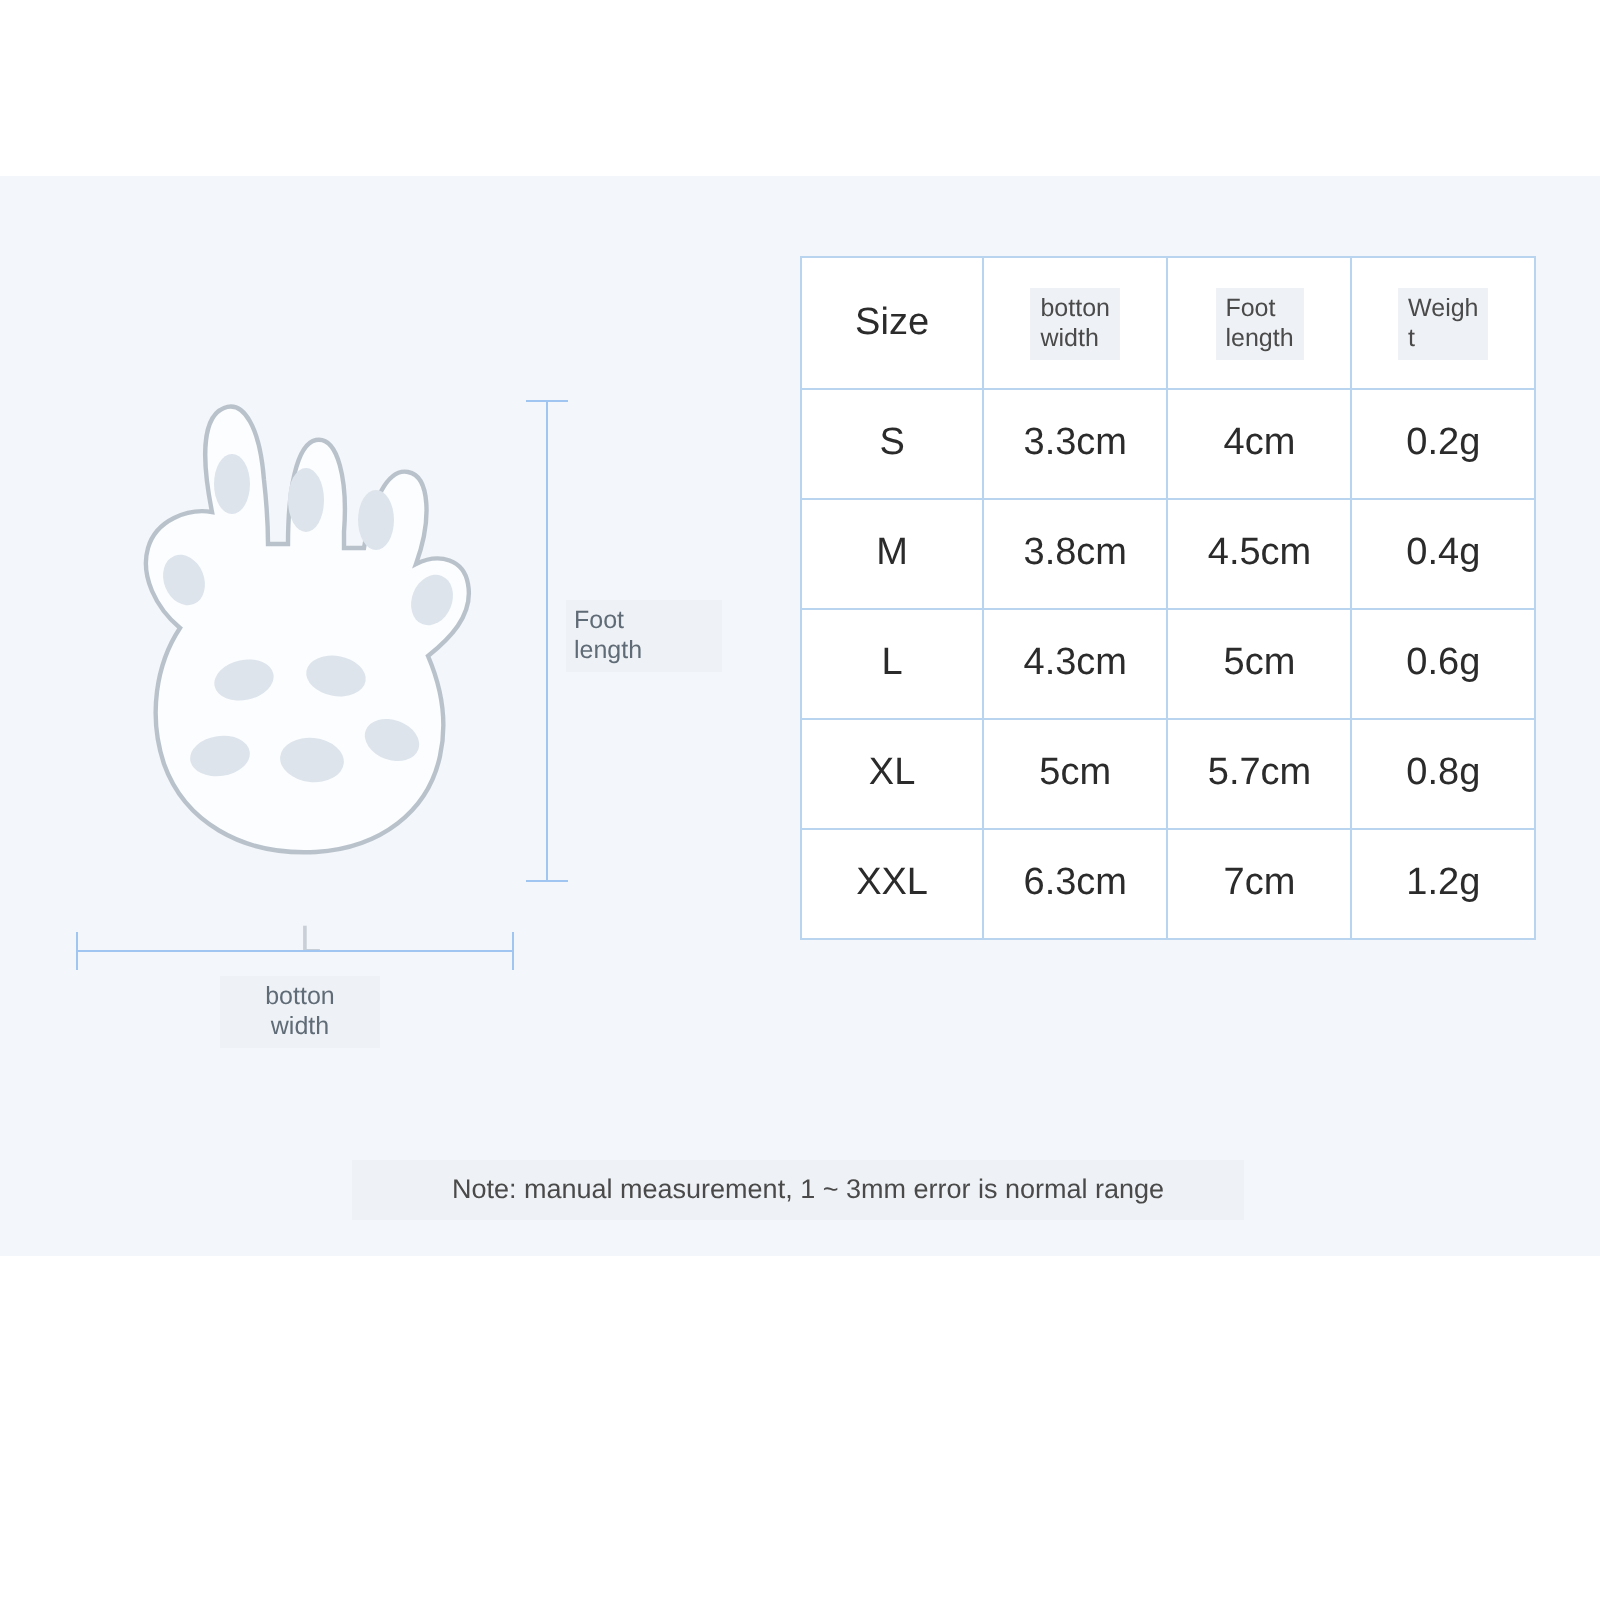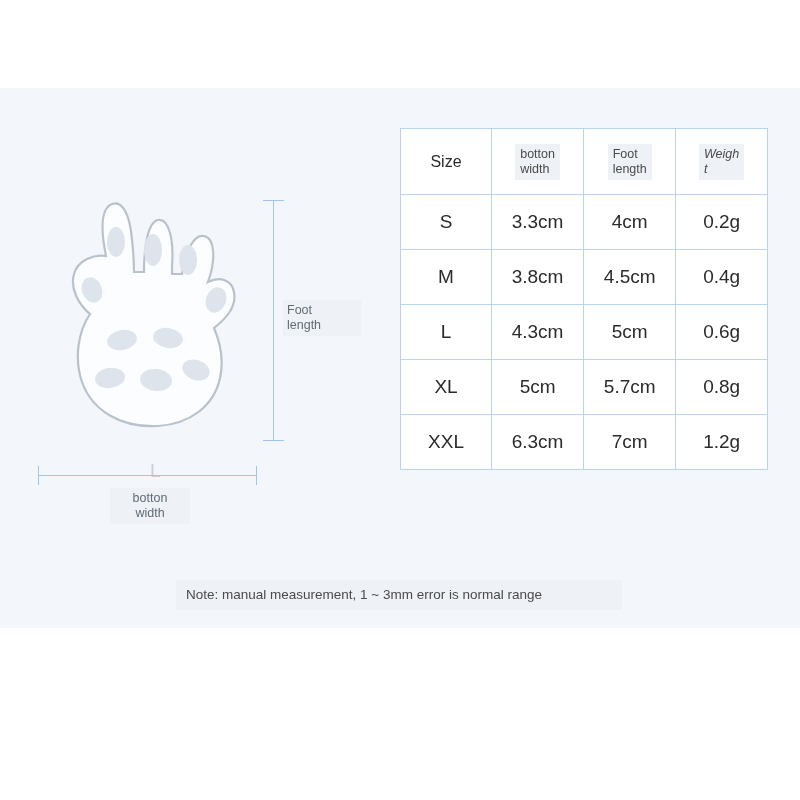--- a/index.html
+++ b/index.html
@@ -123,56 +123,57 @@
   }
   .size-table td, .size-table th {
     border: 1px solid #b9d4ef;
     text-align: center;
     font-weight: normal;
     color: #2b2b2b;
     background: #ffffff;
   }
   .size-table thead th {
     height: 63px;
-    font-size: 16px;
+    font-size: 19px;
     vertical-align: middle;
   }
   .size-table thead th.small {
     font-size: 12.5px;
     line-height: 15px;
     color: #4a4a4a;
   }
   .size-table thead th .hdr-chip {
     display: inline-block;
     background: #eef1f5;
     padding: 3px 5px;
     text-align: left;
   }
   .size-table tbody td {
     height: 52px;
     font-size: 19px;
   }
   .col-size { width: 92px; }
   .col-bw { width: 92px; }
   .col-fl { width: 92px; }
-  .col-wt { width: 92px; font-style: italic; }
+  .col-wt { width: 92px; }
 
   
   .note {
     position: absolute;
     left: 176px;
     top: 580px;
     width: 446px;
     height: 30px;
     line-height: 30px;
     font-size: 13.5px;
     color: #4a4a4a;
     background: #eef1f5;
     padding-left: 10px;
     box-sizing: border-box;
+    text-align: center;
   }
 </style>
 </head>
 <body>
 
 <div id="page">
 
   <div class="panel"></div>
 
   <div class="illus">

